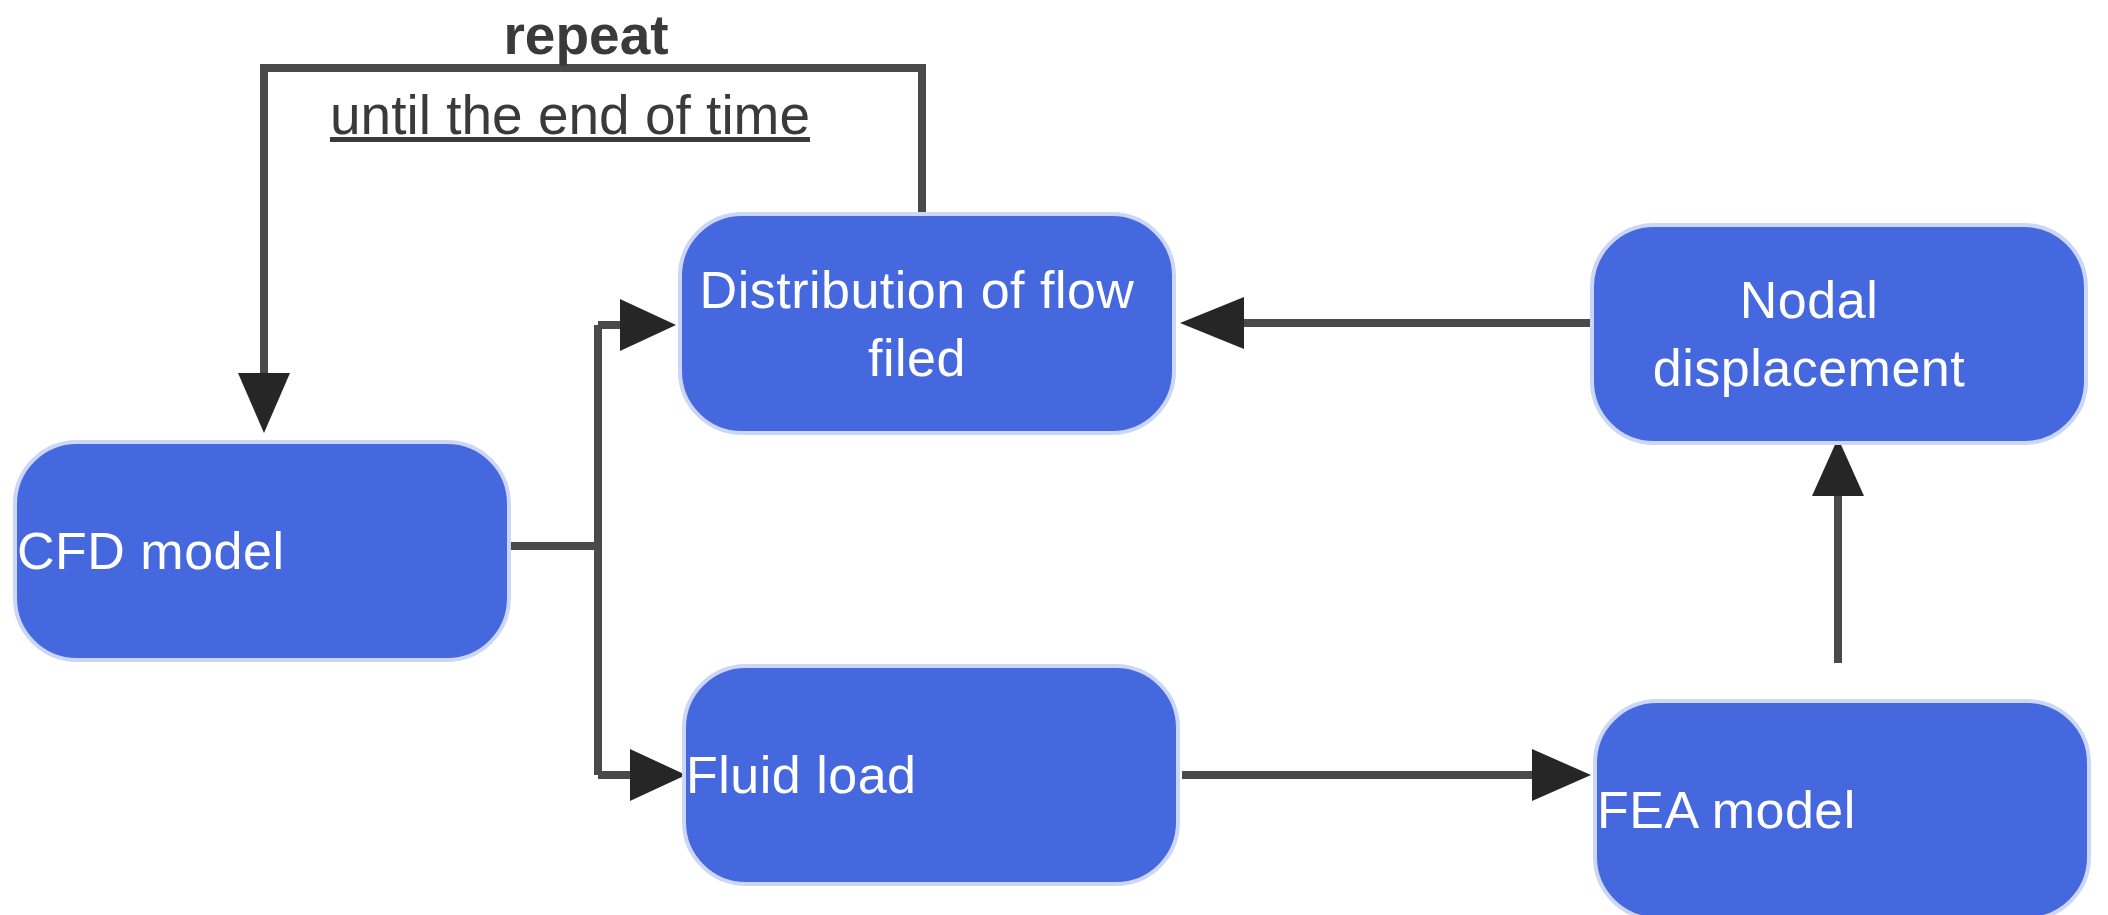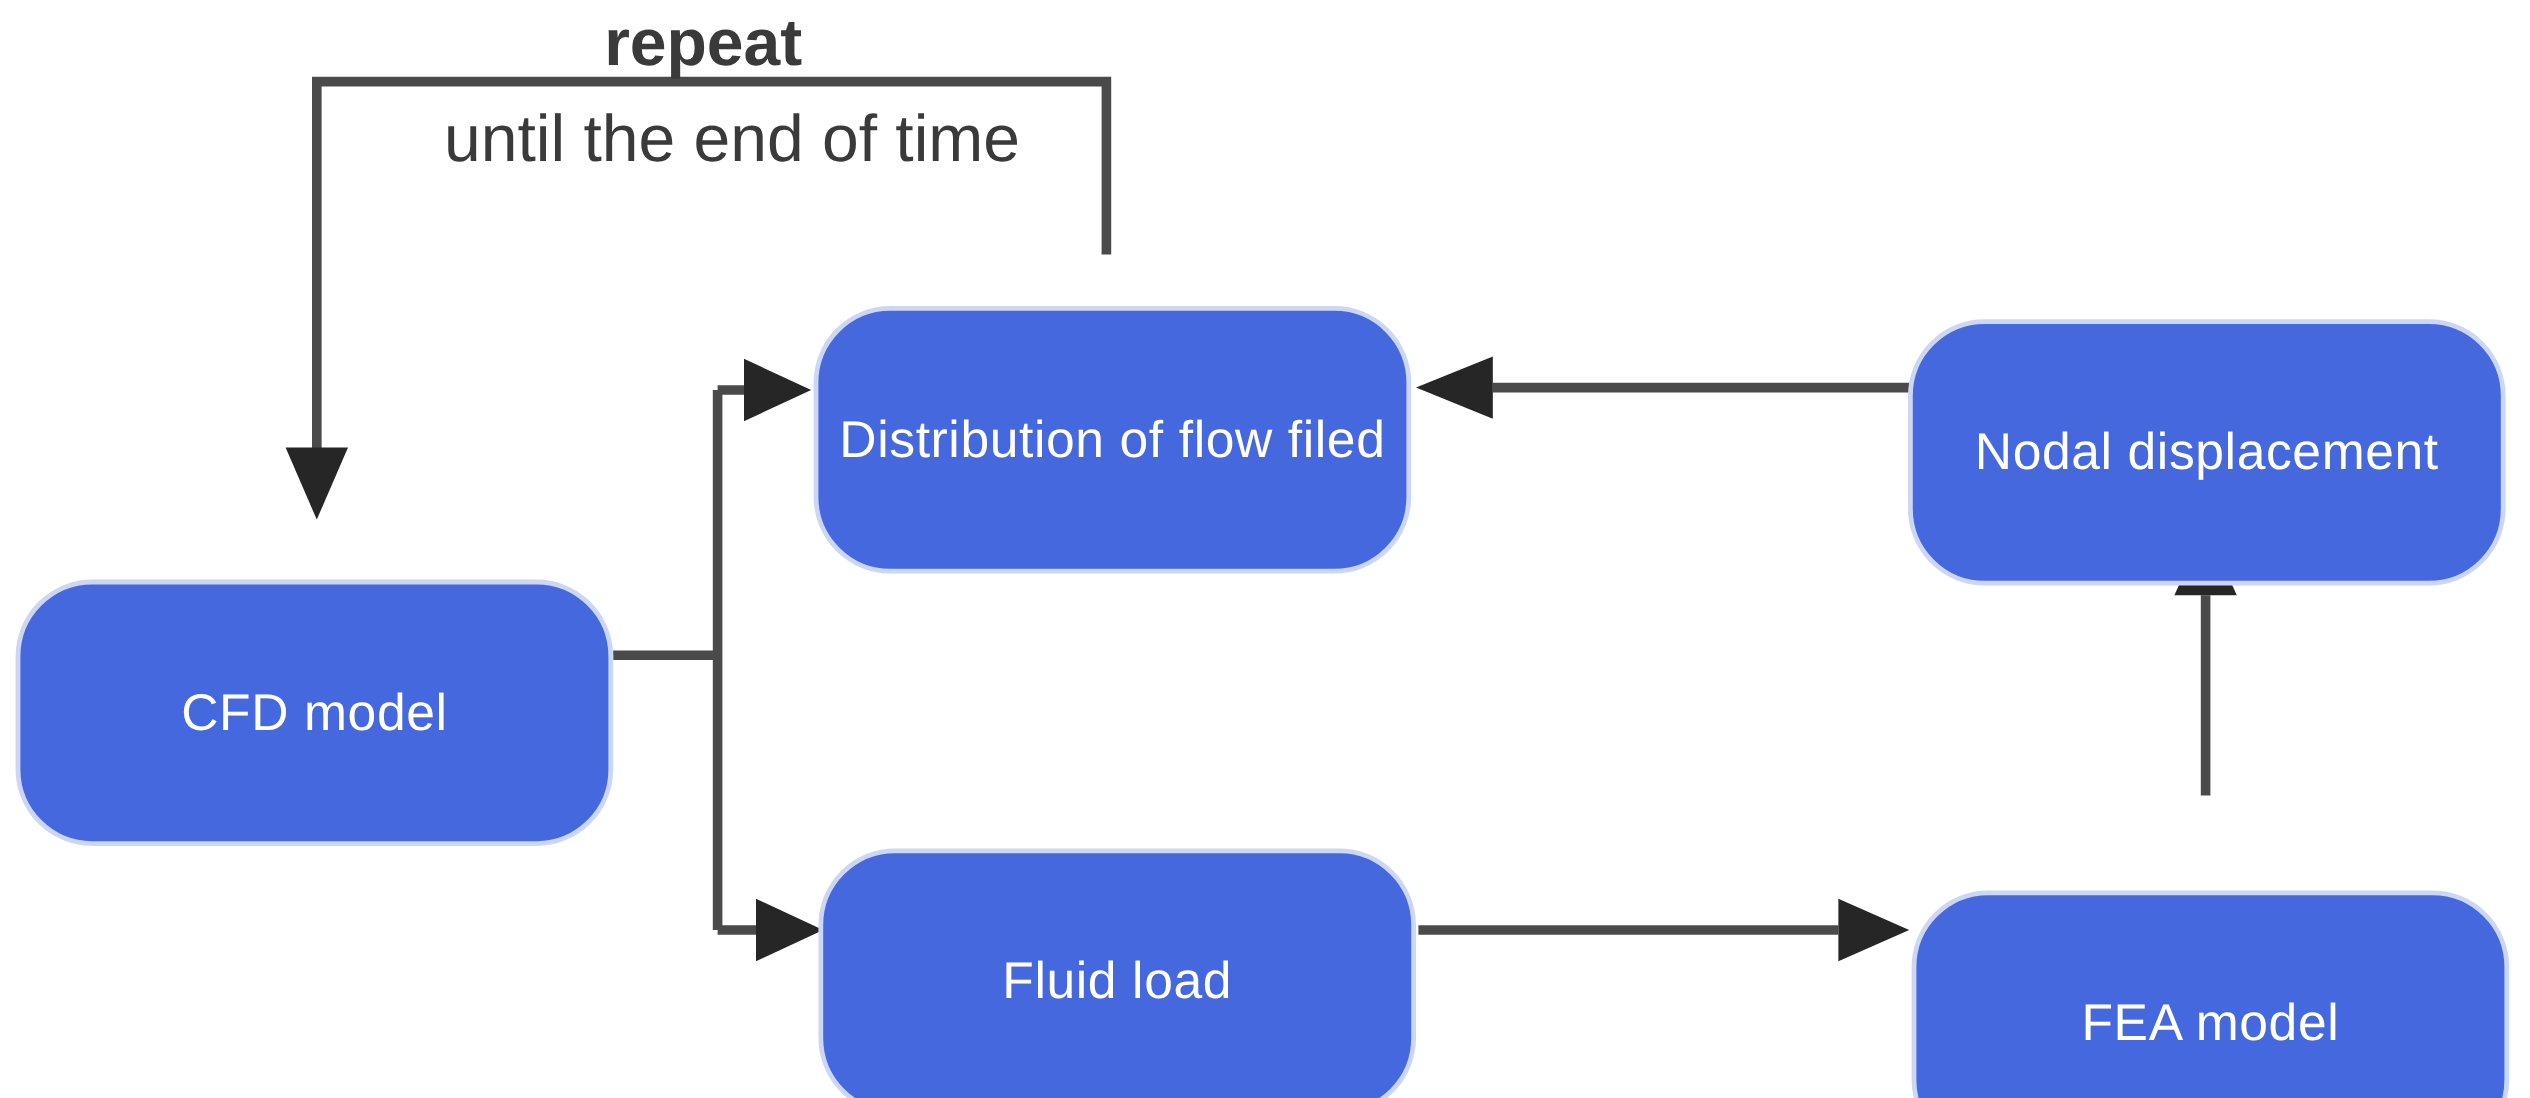--- a/index.html
+++ b/index.html
@@ -17,43 +17,42 @@
   .diagram{position:relative;width:2108px;height:915px;background:var(--bg);}
   .connector-layer{position:absolute;left:0;top:0;width:2108px;height:915px;}
   .connector-layer path{stroke:var(--line-color);stroke-width:8;fill:none;}
   .connector-layer polygon{fill:var(--arrow-color);stroke:none;}
   .node{
     position:absolute;
     background:var(--node-fill);
     border:4px solid var(--node-border);
     border-radius:64px;
     color:var(--node-text);
-    display:flex;align-items:center;justify-content:center;
+    display:flex;align-items:center;justify-content:flex-start;
     text-align:center;
-    font-size:43px;line-height:68px;
+    font-size:52px;line-height:68px;
     letter-spacing:0.5px;
-    margin-top:43px;
   }
   .node .node-label{display:block;}
   .node-cfd{left:13px;top:440px;width:498px;height:222px;}
   .node-distribution{left:678px;top:212px;width:498px;height:223px;}
   .node-fluid{left:682px;top:664px;width:498px;height:222px;}
   .node-nodal{left:1590px;top:223px;width:498px;height:222px;}
   .node-fea{left:1593px;top:699px;width:498px;height:222px;}
   .node-distribution .node-label{max-width:470px;}
   .node-nodal .node-label{max-width:430px;}
   .edge-label{
     position:absolute;
     color:var(--label-color);
     font-size:55px;line-height:58px;
     white-space:nowrap;
     transform:translateX(-50%);
   }
   .label-repeat{left:586px;top:6px;font-weight:bold;}
-  .label-until{left:610px;top:86px;}
+  .label-until{left:570px;top:86px;text-decoration:underline;}
   .label-update{left:1402px;top:250px;}
 </style>
 </head>
 <body>
 
 <div class="diagram">
 
   <svg class="connector-layer" viewBox="0 0 2108 915" xmlns="http://www.w3.org/2000/svg">
 
     <g>

